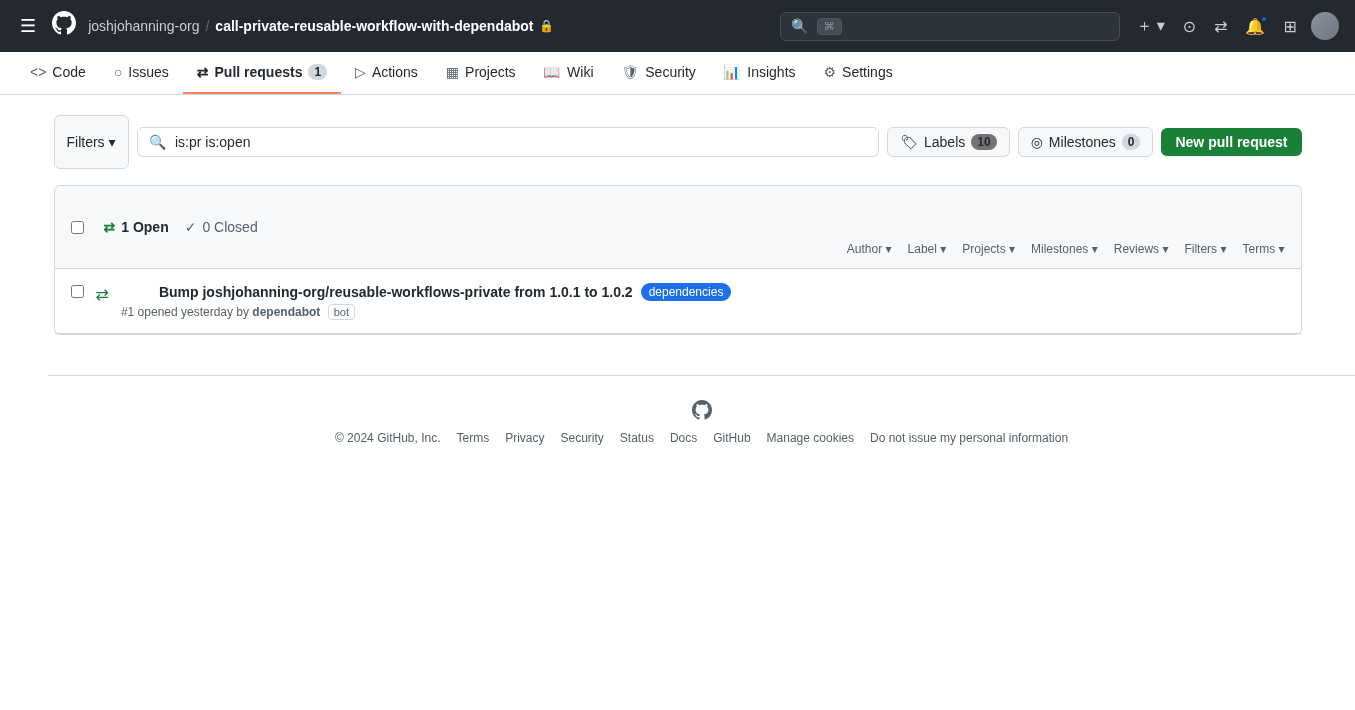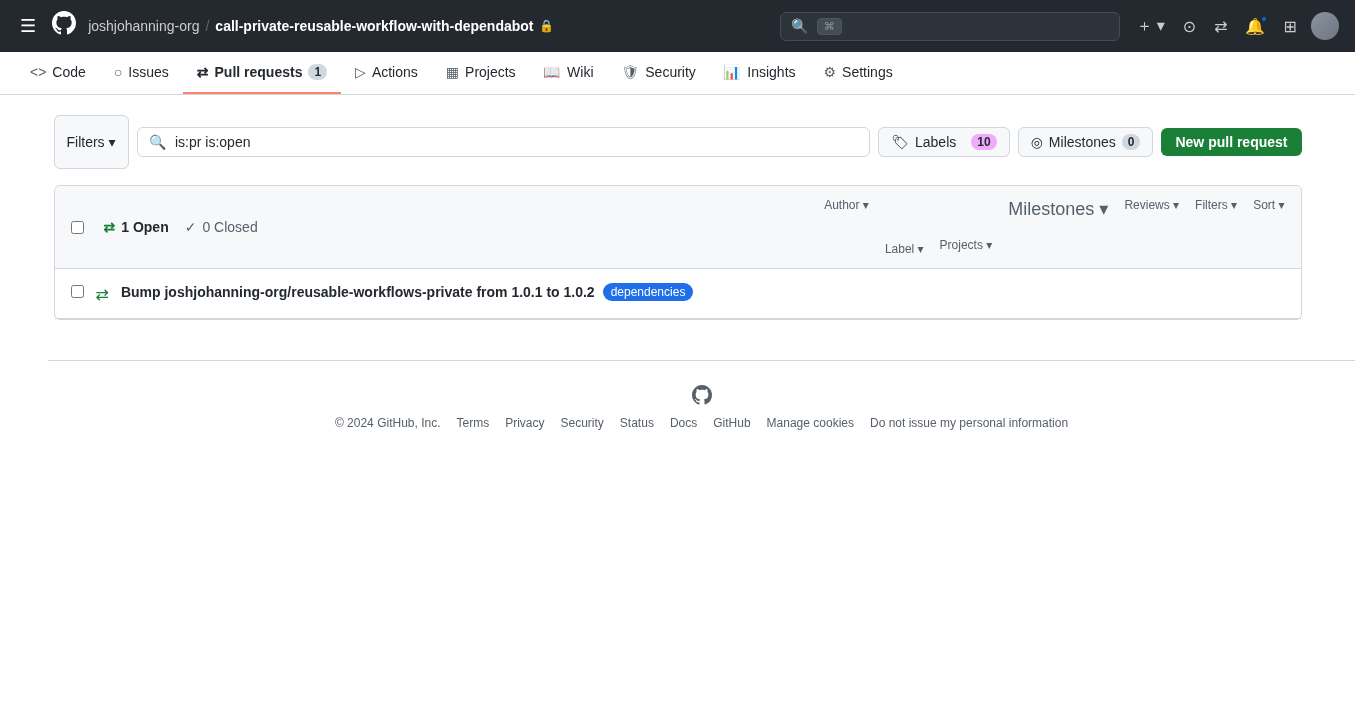--- a/index.html
+++ b/index.html
@@ -86,21 +86,21 @@
 
   <div style="display:flex;align-items:center;gap:8px;margin-bottom:16px;">
     <button style="display:flex;align-items:center;gap:4px;padding:18px 12px;border:1px solid #d0d7de;border-radius:6px;background:#f6f8fa;cursor:pointer;font-size:14px;color:#24292f;font-family:inherit;">Filters ▾</button>
     <div style="flex:1;display:flex;align-items:center;border:1px solid #d0d7de;border-radius:6px;padding:6px 12px;background:#fff;gap:8px;">
       <span style="color:#57606a;">🔍</span>
       <input type="text" value="is:pr is:open" style="border: none; outline: none; width: 100%; font-size: 14px; color: rgb(36, 41, 47); background: transparent;">
     </div>
     <a style="display:flex;align-items:center;gap:6px;padding:6px 12px;border:1px solid #d0d7de;border-radius:6px;background:#f6f8fa;cursor:pointer;font-size:14px;color:#24292f;text-decoration:none;">
       <span>🏷</span>
       <span>Labels</span>
-      <span style="background:#f0abfc;border-radius:20px;padding:1px 6px;font-size:12px;font-weight:600;color:#24292f;margin-left:9px;">10</span>
+      <span style="background:#737373;border-radius:20px;padding:1px 6px;font-size:12px;font-weight:600;color:#24292f;">10</span>
     </a>
     <a style="display:flex;align-items:center;gap:6px;padding:6px 12px;border:1px solid #d0d7de;border-radius:6px;background:#f6f8fa;cursor:pointer;font-size:14px;color:#24292f;text-decoration:none;">
       <span>◎</span>
       <span>Milestones</span>
       <span style="background:#d0d7de;border-radius:20px;padding:1px 6px;font-size:12px;font-weight:600;color:#24292f;">0</span>
     </a>
     <button style="padding:6px 14px;background:#1a7f37;color:#fff;border:none;border-radius:6px;font-size:14px;font-weight:600;cursor:pointer;font-family:inherit;">New pull request</button>
   </div>
 
   <div style="border:1px solid #d0d7de;border-radius:6px;">
@@ -110,40 +110,46 @@
       <div style="display:flex;align-items:center;gap:16px;flex:1;">
         <button style="display:flex;align-items:center;gap:6px;background:none;border:none;cursor:pointer;font-size:14px;font-weight:600;color:#24292f;font-family:inherit;">
           <span style="color:#1a7f37;">⇄</span>
           <span>1 Open</span>
         </button>
         <button style="display:flex;align-items:center;gap:6px;background:none;border:none;cursor:pointer;font-size:14px;font-weight:400;color:#57606a;font-family:inherit;">
           <span>✓</span>
           <span>0 Closed</span>
         </button>
       </div>
-      <div style="display:flex;align-items:flex-start;gap:16px;">
+      <div style="display:flex;align-items:flex-end;gap:16px;">
         <button style="display:flex;align-items:center;gap:4px;background:none;border:none;cursor:pointer;font-size:12px;color:#57606a;font-family:inherit;">Author ▾</button>
         <button style="display:flex;align-items:center;gap:4px;background:none;border:none;cursor:pointer;font-size:12px;color:#57606a;font-family:inherit;margin-top:44px;">Label ▾</button>
         <button style="display:flex;align-items:center;gap:4px;background:none;border:none;cursor:pointer;font-size:12px;color:#57606a;font-family:inherit;margin-top:40px;">Projects ▾</button>
-        <button style="display:flex;align-items:center;gap:4px;background:none;border:none;cursor:pointer;font-size:18px;color:#57606a;font-family:inherit;">Milestones ▾</button>
+        <button style="display:flex;align-items:center;gap:4px;background:none;border:none;cursor:pointer;font-size:12px;color:#57606a;font-family:inherit;">Milestones ▾</button>
         <button style="display:flex;align-items:center;gap:4px;background:none;border:none;cursor:pointer;font-size:12px;color:#57606a;font-family:inherit;">Reviews ▾</button>
         <button style="display:flex;align-items:center;gap:4px;background:none;border:none;cursor:pointer;font-size:12px;color:#57606a;font-family:inherit;">Filters ▾</button>
-        <button style="display:flex;align-items:center;gap:4px;background:none;border:none;cursor:pointer;font-size:12px;color:#57606a;font-family:inherit;">Sort ▾</button>
+        <button style="display:flex;align-items:center;gap:4px;background:none;border:none;cursor:pointer;font-size:12px;color:#57606a;font-family:inherit;">Terms ▾</button>
       </div>
     </div>
 
     <div style="display:flex;align-items:flex-start;padding:14px 16px;border-bottom:1px solid #d0d7de;gap:12px;">
       <input type="checkbox" style="cursor: pointer; margin-top: 2px;">
       <span style="color:#1a7f37;font-size:16px;margin-top:2px;">⇄</span>
       <div style="flex:1;">
-        <div style="display:flex;align-items:center;gap:8px;flex-wrap:wrap;">
+        <div style="display:flex;align-items:center;gap:8px;flex-wrap:wrap;margin-left:38px;">
           <a style="font-size:14px;font-weight:600;color:#24292f;text-decoration:none;">
             <span>Bump joshjohanning-org/reusable-workflows-private from 1.0.1 to 1.0.2</span>
           </a>
           <span style="background:#1f6feb;color:#fff;border-radius:20px;padding:2px 8px;font-size:12px;font-weight:500;cursor:pointer;">dependencies</span>
+        </div>
+        <div style="font-size:12px;color:#57606a;margin-top:4px;">
+          <span>#1</span>
+          <span> opened yesterday by </span>
+          <a style="color:#57606a;text-decoration:none;font-weight:600;">dependabot</a>
+          <span style="border:1px solid #d0d7de;border-radius:4px;padding:1px 5px;font-size:11px;color:#57606a;margin-left:4px;">bot</span>
         </div>
       </div>
     </div>
 
   </div>
 
 
 </div>
 
 <footer style="text-align:center;padding:24px 16px;border-top:1px solid #d0d7de;margin-top:20px;margin-left:48px;">

